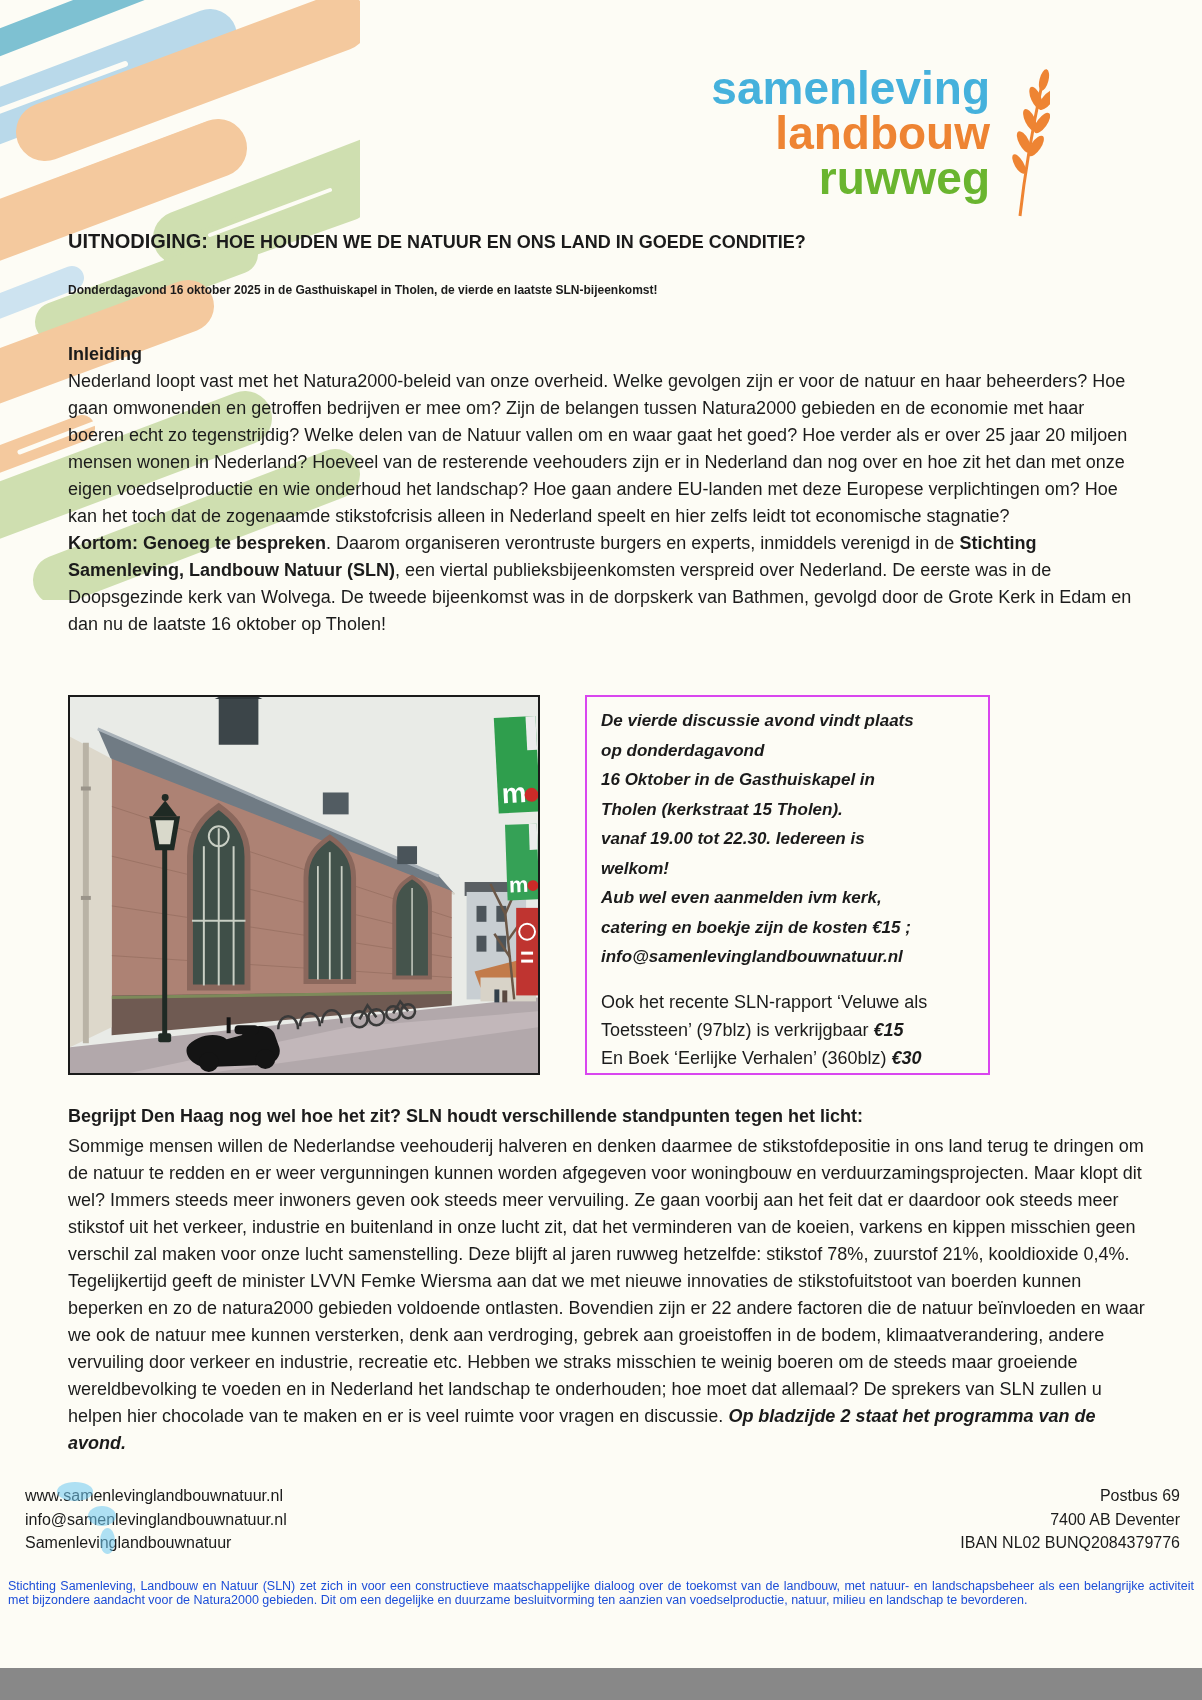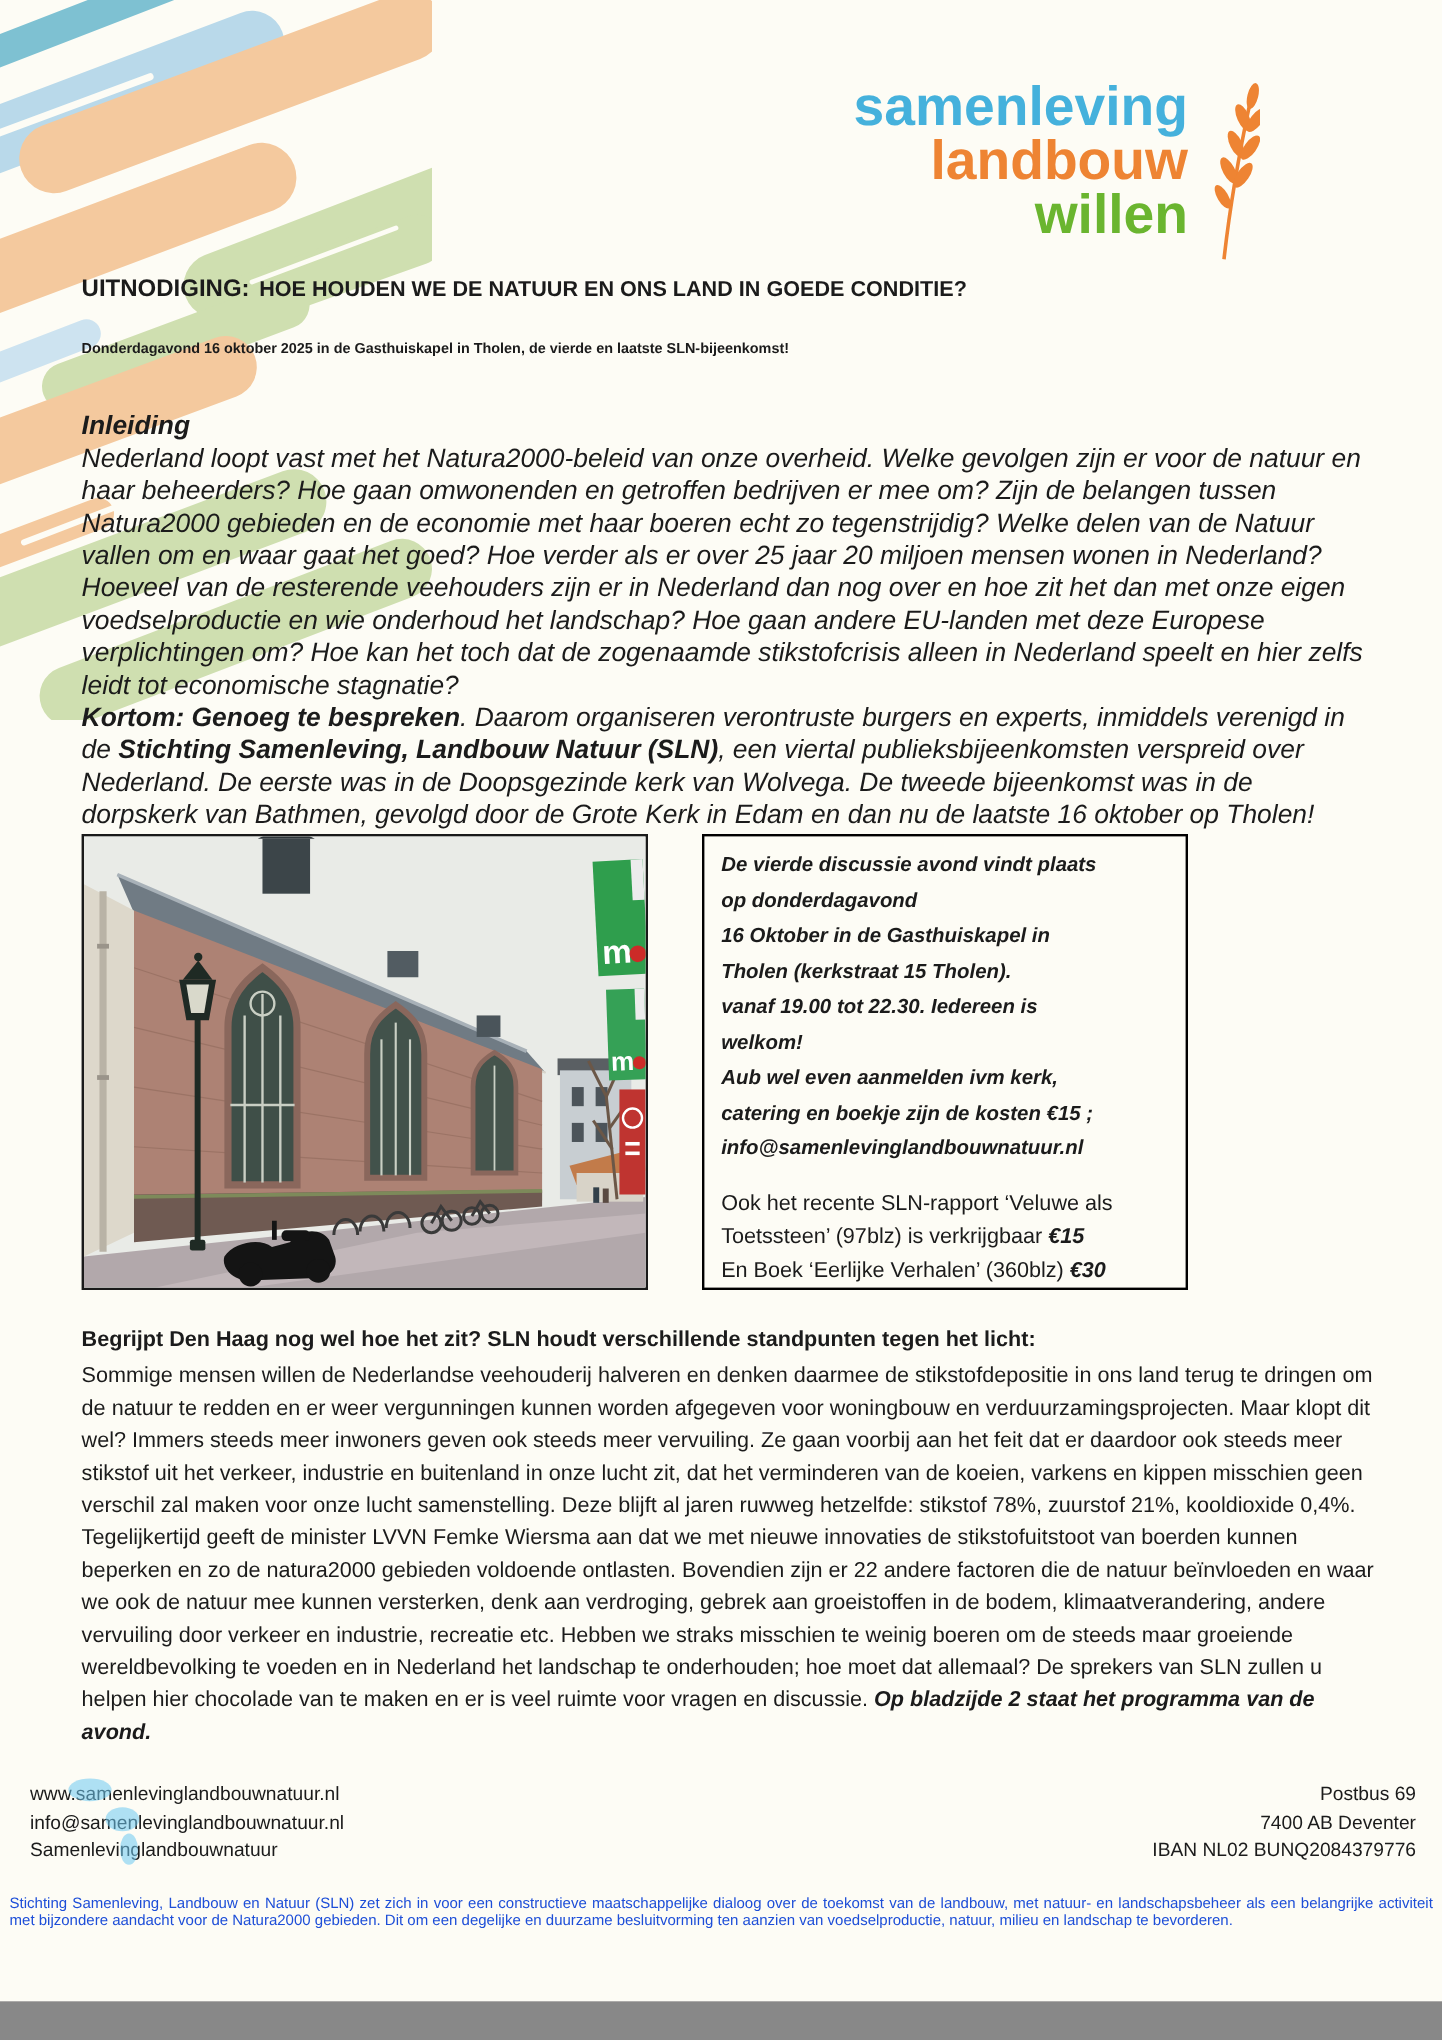--- a/index.html
+++ b/index.html
@@ -17,30 +17,30 @@
   .lw-blue{color:#45b1dc;}
   .lw-orange{color:#ee8433;}
   .lw-green{color:#6ab52f;}
   .wheat{position:absolute;right:0px;top:2px;width:58px;height:150px;}
   
   .title{position:absolute;left:68px;top:230px;width:1080px;white-space:nowrap;}
   .t-main{font-size:20px;font-weight:bold;letter-spacing:0px;}
   .t-rest{font-size:18px;font-weight:bold;margin-left:8px;}
   .subtitle{position:absolute;left:68px;top:283px;width:1080px;font-size:12px;font-weight:bold;}
   
-  .intro{position:absolute;left:68px;top:341px;width:1072px;font-size:22px;line-height:27px;font-style:italic;}
+  .intro{position:absolute;left:68px;top:341px;width:1072px;font-size:18px;line-height:27px;}
   .p-head{font-weight:bold;}
   .b{font-weight:bold;}
   .bi{font-weight:bold;font-style:italic;}
   
   .photo-frame{position:absolute;left:68px;top:695px;width:472px;height:380px;border:2px solid #1a1a1a;box-sizing:border-box;background:#e9ebe7;}
   .photo-frame svg{display:block;width:100%;height:100%;}
   .event-box{
     position:absolute;left:585px;top:695px;width:405px;height:380px;
-    border:2px solid #000000;box-sizing:border-box;background:#fdfcf5;
+    border:2px solid #d946ef;box-sizing:border-box;background:#fdfcf5;
     padding:9px 12px 0 14px;
   }
   .ev-line{font-size:17px;font-weight:bold;font-style:italic;line-height:29.5px;white-space:nowrap;}
   .ev-gap{height:16px;}
   .rap-line{font-size:18px;line-height:28px;white-space:nowrap;}
   .rap-price{font-weight:bold;font-style:italic;}
   
   .disc-head{position:absolute;left:68px;top:1106px;width:1075px;font-size:18px;font-weight:bold;}
   .disc-body{position:absolute;left:68px;top:1133px;width:1078px;font-size:18px;line-height:27px;}
   
@@ -76,21 +76,21 @@
     <line x1="55" y1="175" x2="215" y2="115" stroke="#fdfcf5" stroke-width="5" stroke-linecap="round"></line>
     <line x1="-10" y1="290" x2="95" y2="250" stroke="#fdfcf5" stroke-width="4" stroke-linecap="round"></line>
     <line x1="20" y1="452" x2="150" y2="402" stroke="#fdfcf5" stroke-width="5" stroke-linecap="round"></line>
     <line x1="120" y1="520" x2="260" y2="466" stroke="#fdfcf5" stroke-width="4" stroke-linecap="round"></line>
     <line x1="210" y1="235" x2="330" y2="190" stroke="#fdfcf5" stroke-width="4" stroke-linecap="round"></line>
   </svg>
 
   <div class="logo">
     <div class="logo-line lw-blue">samenleving</div>
     <div class="logo-line lw-orange">landbouw</div>
-    <div class="logo-line lw-green">willen</div>
+    <div class="logo-line lw-green">ruwweg</div>
     <svg class="wheat" viewBox="0 0 58 150" aria-hidden="true">
       <path d="M28,148 C32,112 38,72 50,16" stroke="#ee8433" stroke-width="3" fill="none"></path>
       <ellipse cx="52" cy="12" rx="4.5" ry="11" fill="#ee8433" transform="rotate(14 52 12)"></ellipse>
       <ellipse cx="44" cy="30" rx="5" ry="12" fill="#ee8433" transform="rotate(-24 44 30)"></ellipse>
       <ellipse cx="55" cy="32" rx="5" ry="12" fill="#ee8433" transform="rotate(38 55 32)"></ellipse>
       <ellipse cx="38" cy="52" rx="5" ry="12" fill="#ee8433" transform="rotate(-26 38 52)"></ellipse>
       <ellipse cx="50" cy="55" rx="5" ry="12" fill="#ee8433" transform="rotate(36 50 55)"></ellipse>
       <ellipse cx="32" cy="74" rx="5" ry="12" fill="#ee8433" transform="rotate(-28 32 74)"></ellipse>
       <ellipse cx="44" cy="78" rx="5" ry="12" fill="#ee8433" transform="rotate(34 44 78)"></ellipse>
       <ellipse cx="27" cy="96" rx="4.5" ry="11" fill="#ee8433" transform="rotate(-30 27 96)"></ellipse>

